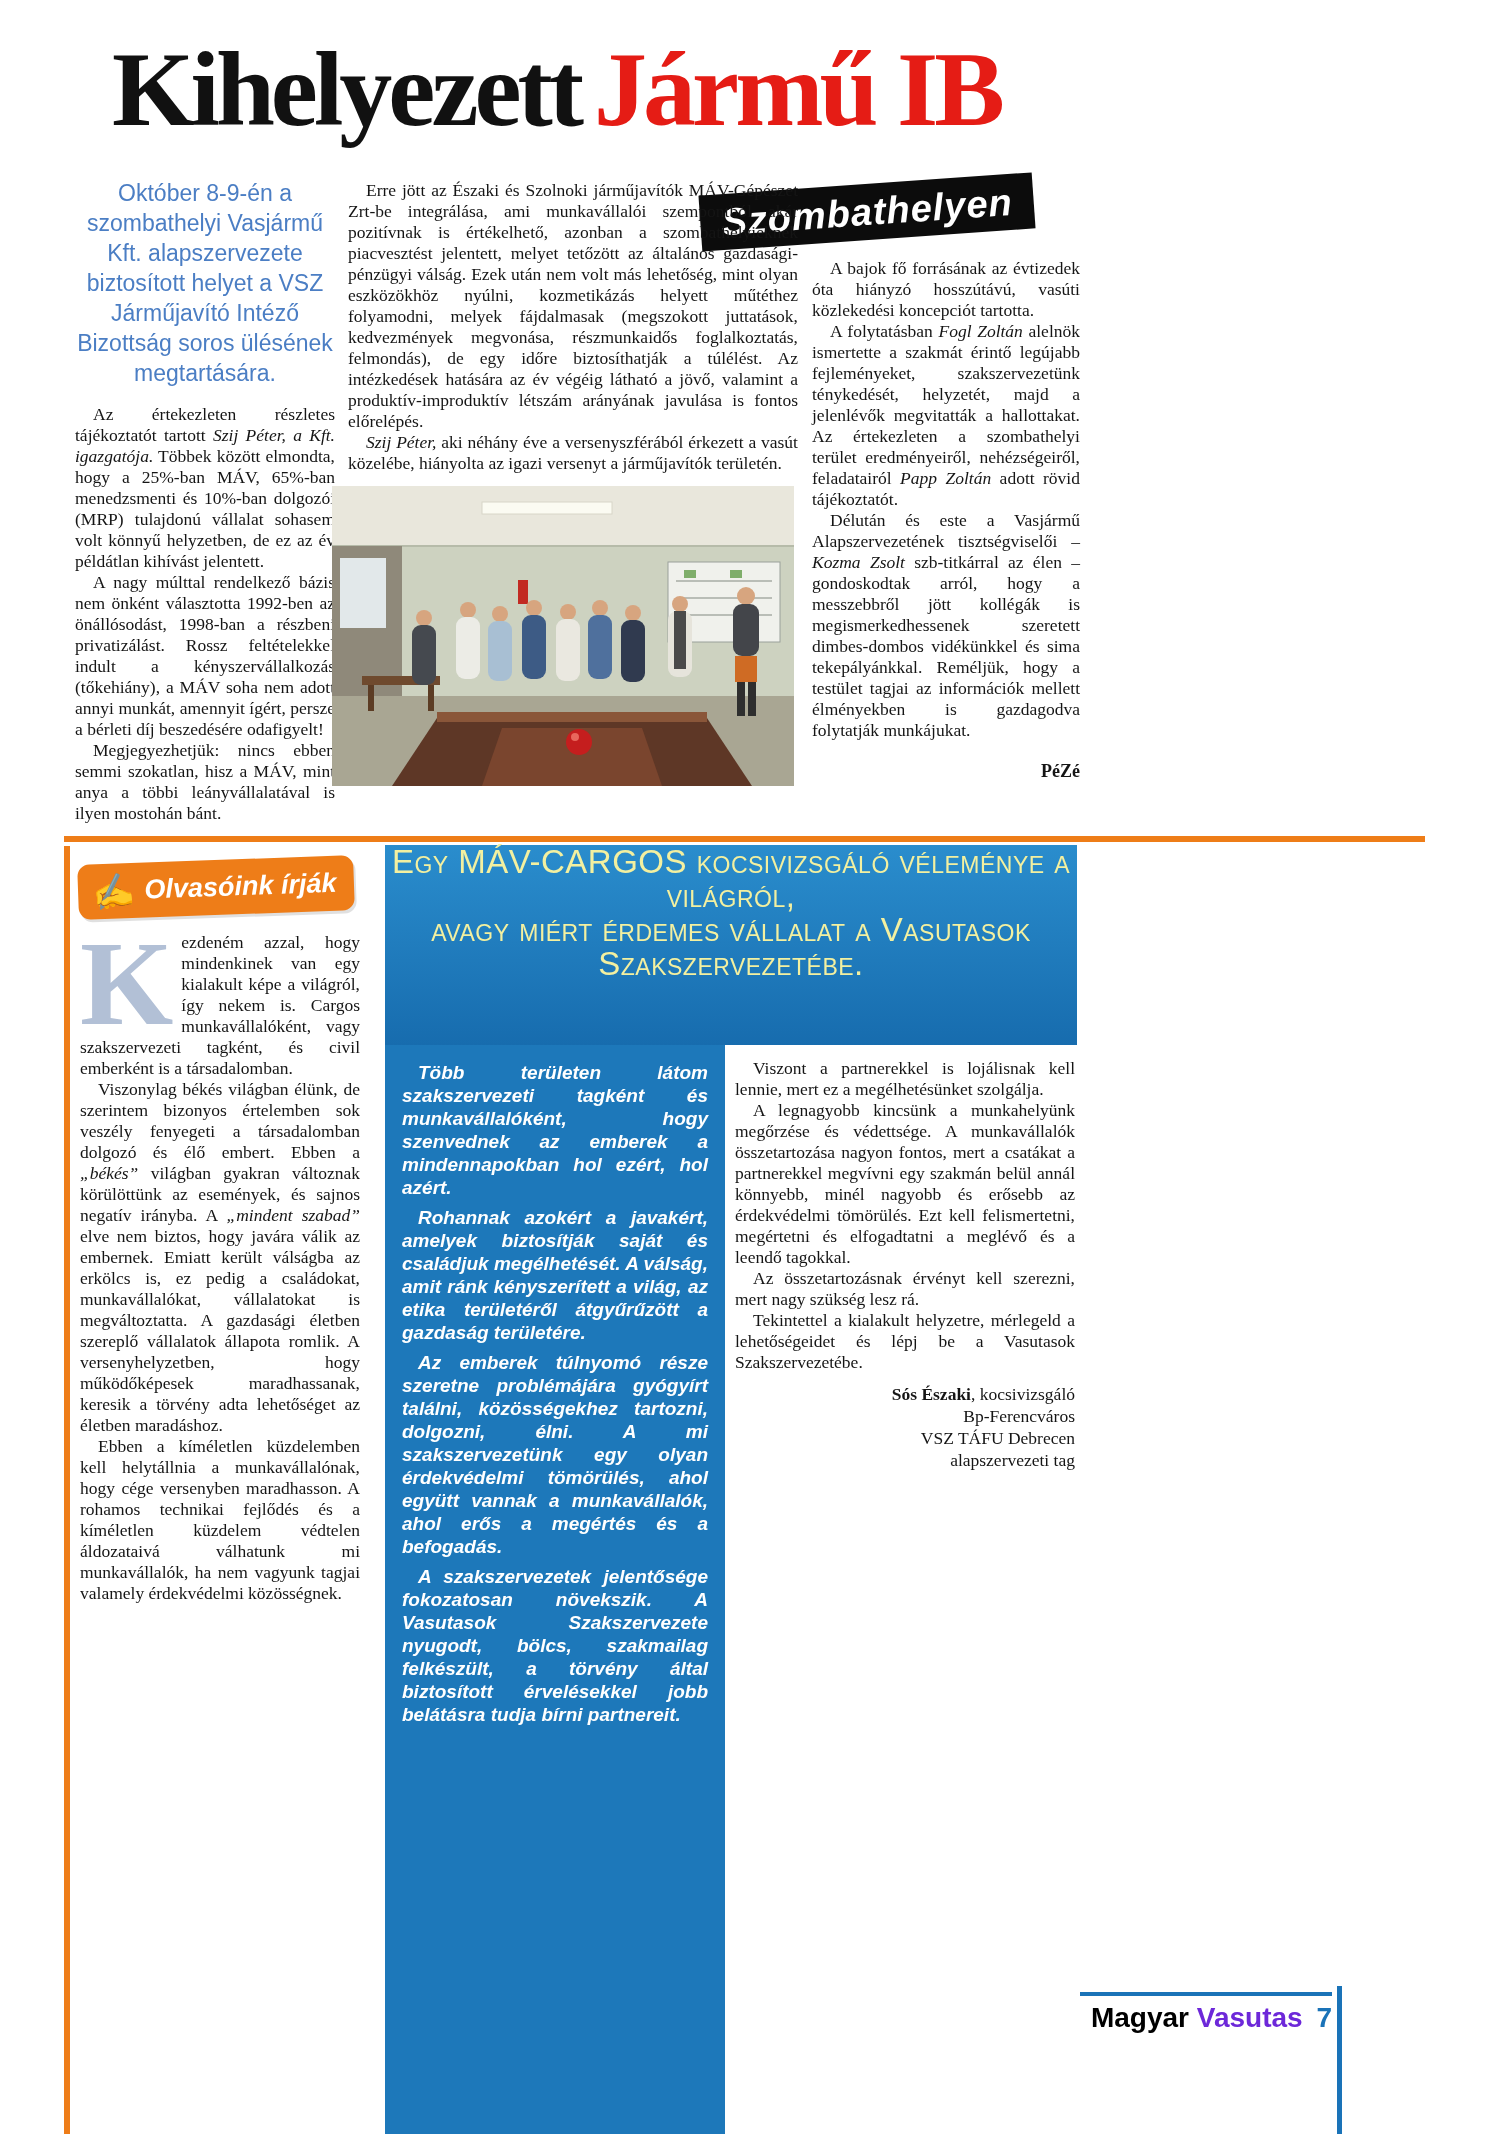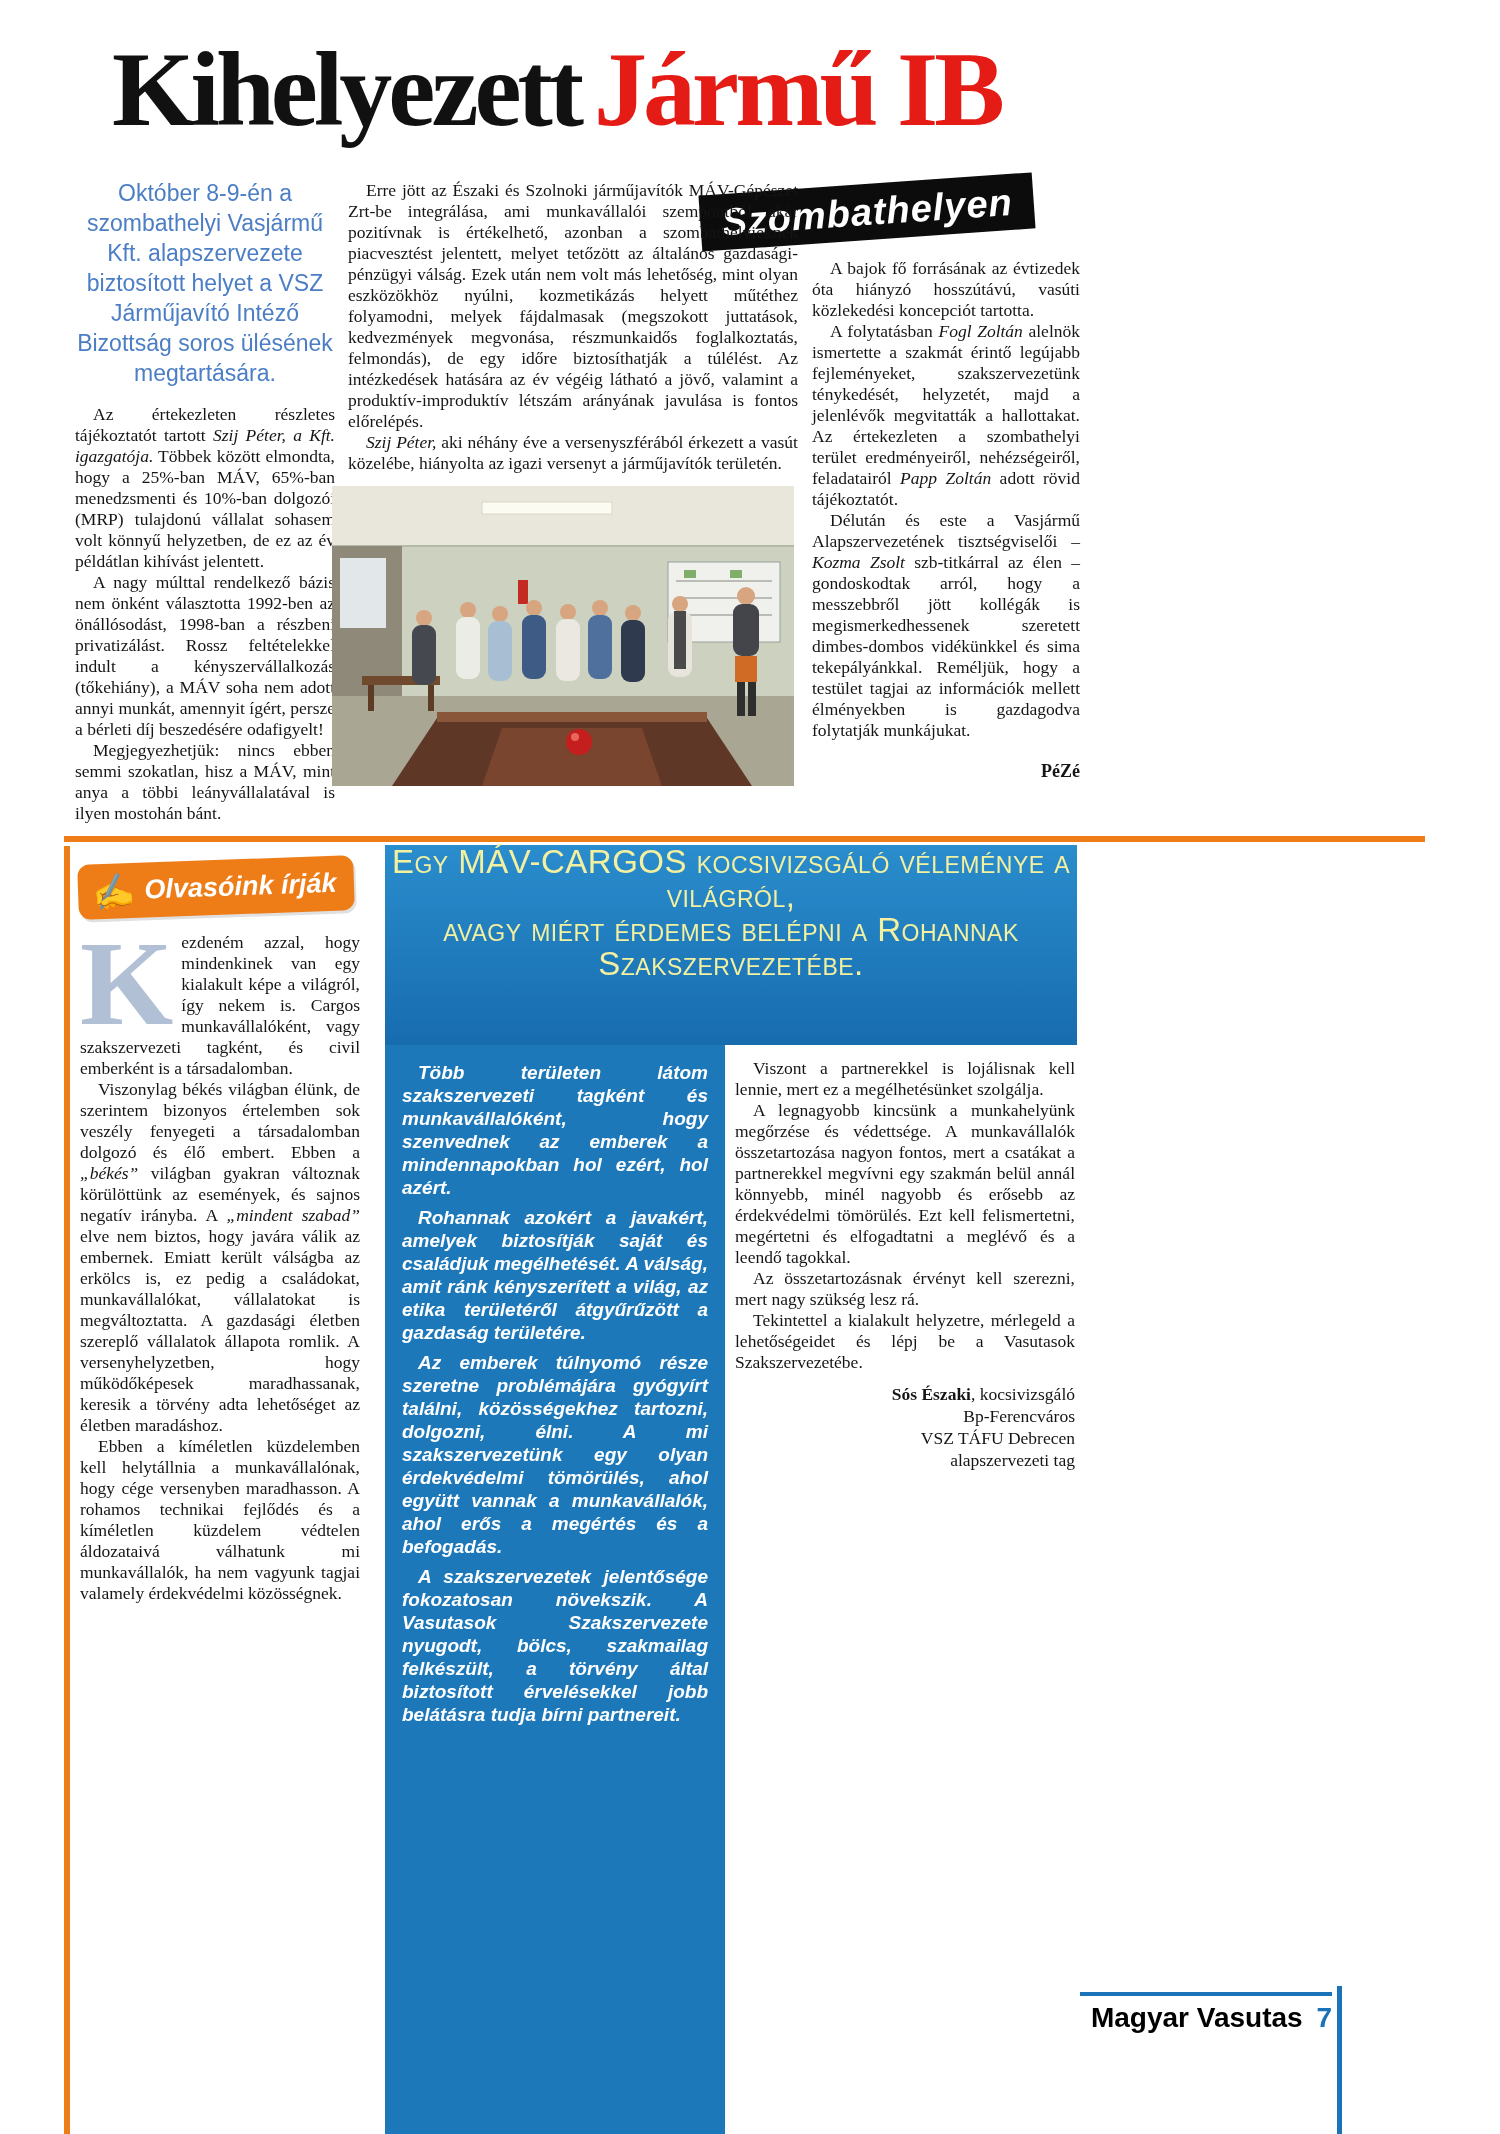--- a/index.html
+++ b/index.html
@@ -50,21 +50,21 @@
   .dropcap-para { text-indent: 0 !important; }
   .dropcap { float: left; font-size: 120px; line-height: 92px; font-weight: bold; color: #b2c0d6; margin: 6px 8px 0 0; }
   .signature { margin-top: 10px; text-align: right; line-height: 22px; }
   .sig-name { font-weight: bold; }
 
   
   .footer-rule { position: absolute; left: 1080px; top: 1992px; width: 252px; height: 4px; background: #1a73b8; }
   .footer-vert { position: absolute; left: 1337px; top: 1986px; width: 5px; height: 148px; background: #1a73b8; }
   .footer { position: absolute; left: 1040px; top: 2002px; width: 292px; text-align: right; font-family: "Liberation Sans", sans-serif; font-size: 28px; }
   .f-mag   { color: #000;     font-weight: bold; }
-  .f-brand { color: #000000;  font-weight: bold; }
+  .f-brand { color: #6d28d9;  font-weight: bold; }
   .f-page  { color: #1a73b8;  font-weight: bold; margin-left: 6px; }
 </style>
 </head>
 <body>
 
 <div class="page">
 
   <h1 class="headline"><span class="hl-black">Kihelyezett</span><span class="hl-red">Jármű IB</span></h1>
 
   <div class="banner-szombathely">Szombathelyen</div>
@@ -142,21 +142,21 @@
   <div class="orange-rule"></div>
   <div class="orange-edge"></div>
 
   <div class="badge">
     <span class="badge-icon">✍</span>
     <span>Olvasóink írják</span>
   </div>
 
   <div class="blue-banner">
     <div class="opinion-sub">Egy MÁV-CARGOS kocsivizsgáló véleménye a világról,</div>
-    <div class="opinion-sub">avagy miért érdemes belépni a Rohannak Szakszervezetébe.</div>
+    <div class="opinion-sub">avagy miért érdemes vállalat a Vasutasok Szakszervezetébe.</div>
   </div>
 
   <div class="col rleft">
     <p class="dropcap-para"><span class="dropcap">K</span><span>ezdeném azzal, hogy mindenkinek van egy kialakult képe a világról, így nekem is. Cargos munkavállalóként, vagy szakszervezeti tagként, és civil emberként is a társadalomban.</span></p>
     <p>Viszonylag békés világban élünk, de szerintem bizonyos értelemben sok veszély fenyegeti a társadalomban dolgozó és élő embert. Ebben a <i>„békés”</i> világban gyakran változnak körülöttünk az események, és sajnos negatív irányba. A <i>„mindent szabad”</i> elve nem biztos, hogy javára válik az embernek. Emiatt került válságba az erkölcs is, ez pedig a családokat, munkavállalókat, vállalatokat is megváltoztatta. A gazdasági életben szereplő vállalatok állapota romlik. A versenyhelyzetben, hogy működőképesek maradhassanak, keresik a törvény adta lehetőséget az életben maradáshoz.</p>
     <p>Ebben a kíméletlen küzdelemben kell helytállnia a munkavállalónak, hogy cége versenyben maradhasson. A rohamos technikai fejlődés és a kíméletlen küzdelem védtelen áldozataivá válhatunk mi munkavállalók, ha nem vagyunk tagjai valamely érdekvédelmi közösségnek.</p>
   </div>
 
   <div class="blue-col">
     <p>Több területen látom szakszervezeti tagként és munkavállalóként, hogy szenvednek az emberek a mindennapokban hol ezért, hol azért.</p>

